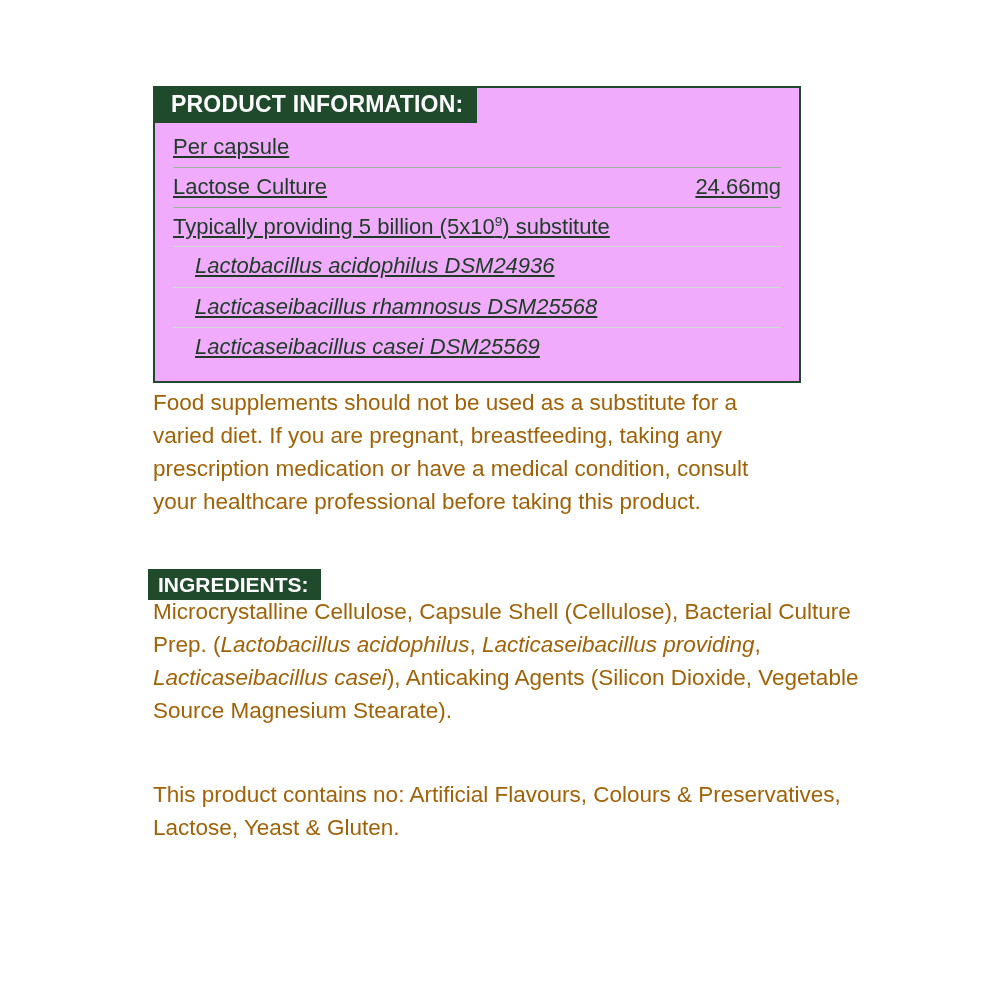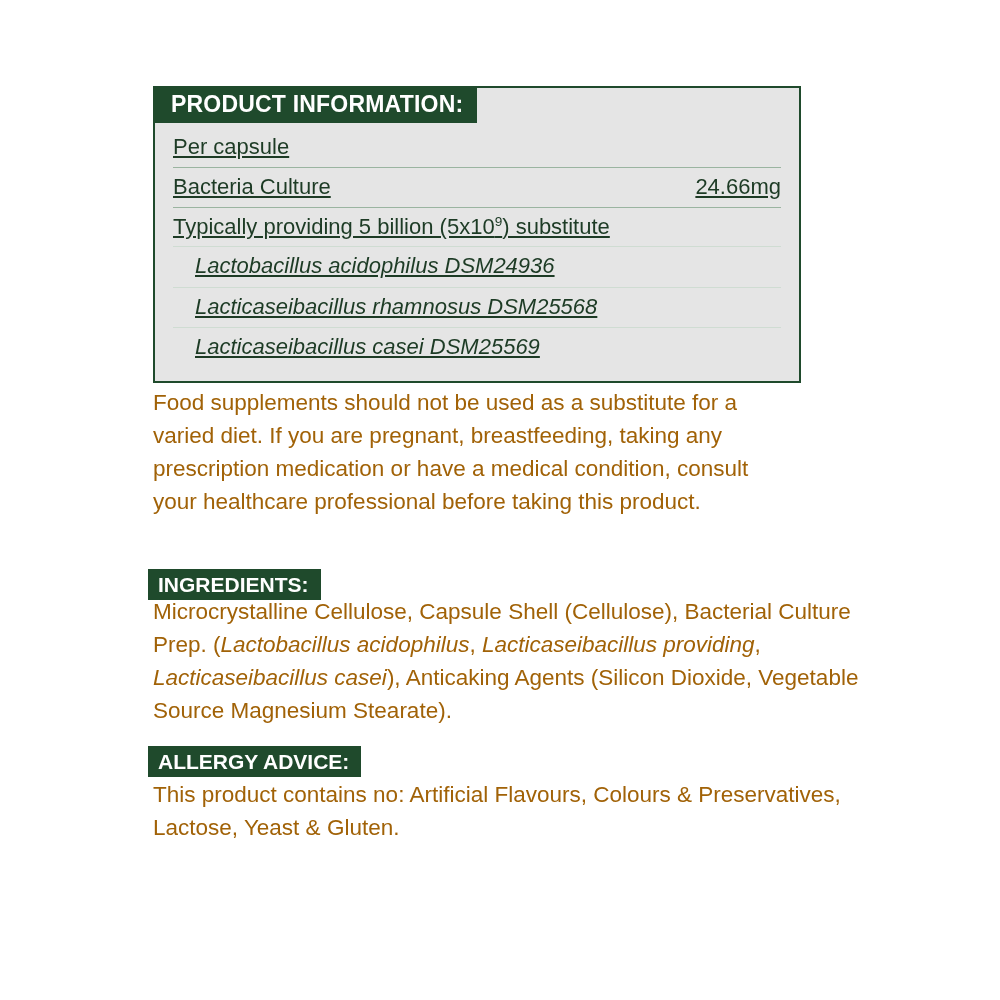--- a/index.html
+++ b/index.html
@@ -22,21 +22,21 @@
   }
 
   
   .panel {
     position: absolute;
     left: 153px;
     top: 86px;
     width: 648px;
     border: 2px solid #1f4a2c;
     box-sizing: border-box;
-    background: #e5e5e5;
+    background: #f0abfc;
   }
   .panel-title-wrap {
     position: relative;
     height: 38px;
   }
   .panel-title {
     position: absolute;
     left: -2px;
     top: -2px;
     background: #1f4a2c;
@@ -112,21 +112,21 @@
       <div class="panel-title">PRODUCT INFORMATION:</div>
     </div>
     <div class="panel-body">
 
       <div class="row">
         <span class="label">Per capsule</span>
       </div>
       <div class="rule"></div>
 
       <div class="row">
-        <span class="label">Bacteria Culture</span>
+        <span class="label">Lactose Culture</span>
         <span class="value">24.66mg</span>
       </div>
       <div class="rule"></div>
 
       <div class="row note">
         <span class="label"><span>Typically providing 5 billion (5x10</span><sup>9</sup><span>) substitute</span></span>
       </div>
       <div class="rule-light"></div>
 
       <div class="row indent">
@@ -144,16 +144,15 @@
       </div>
 
     </div>
   </div>
 
   <div class="para disclaimer">Food supplements should not be used as a substitute for a varied diet. If you are pregnant, breastfeeding, taking any prescription medication or have a medical condition, consult your healthcare professional before taking this product.</div>
 
   <div class="section-heading heading-ingredients">INGREDIENTS:</div>
   <div class="para ingredients"><span>Microcrystalline Cellulose, Capsule Shell (Cellulose), Bacterial Culture Prep. (</span><em>Lactobacillus acidophilus</em><span>, </span><em>Lacticaseibacillus providing</em><span>, </span><em>Lacticaseibacillus casei</em><span>), Anticaking Agents (Silicon Dioxide, Vegetable Source Magnesium Stearate).</span></div>
 
-  <div class="section-heading heading-allergy">ALLERGY ADVICE:</div>
   <div class="para allergy">This product contains no: Artificial Flavours, Colours &amp; Preservatives, Lactose, Yeast &amp; Gluten.</div>
 
 </div>
 
 </body></html>

